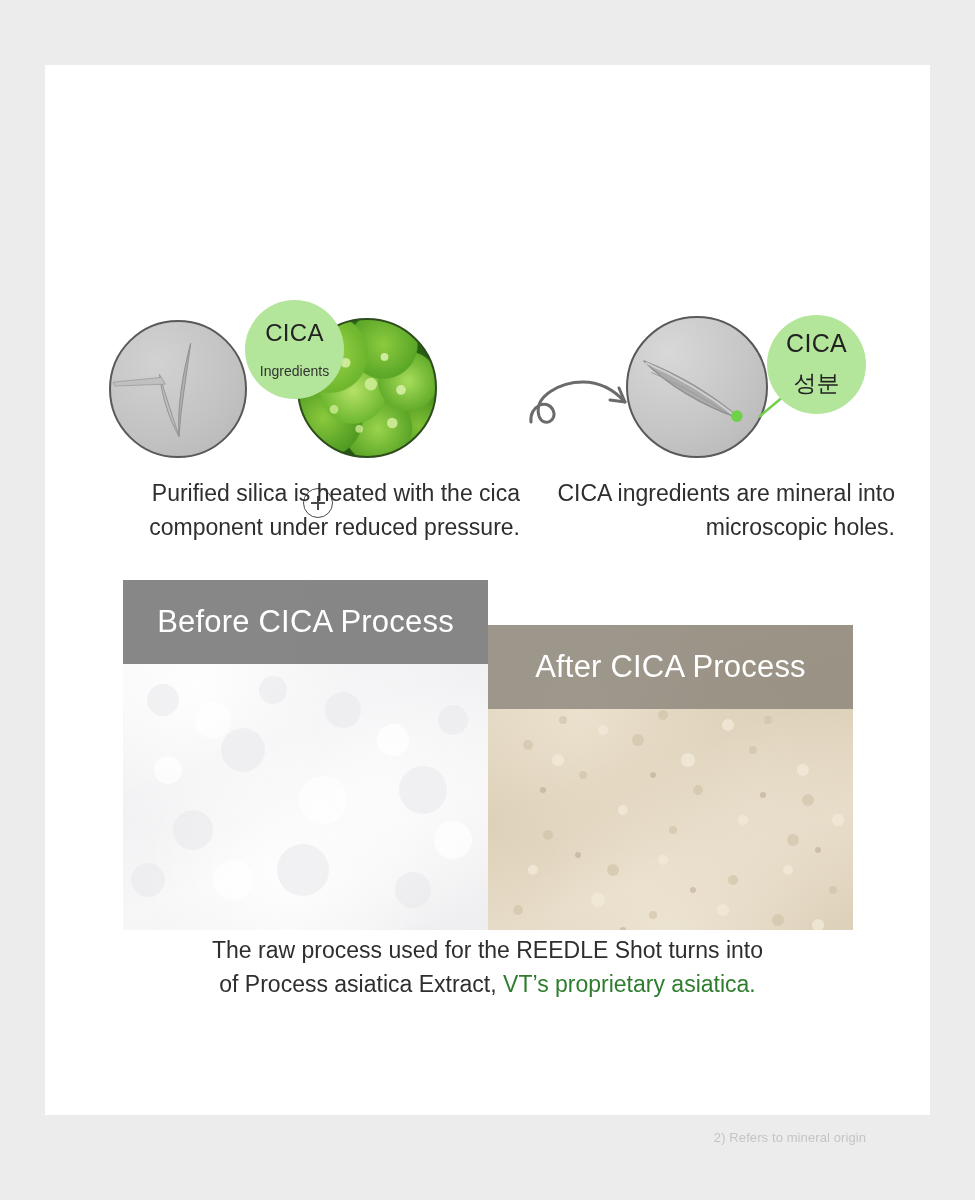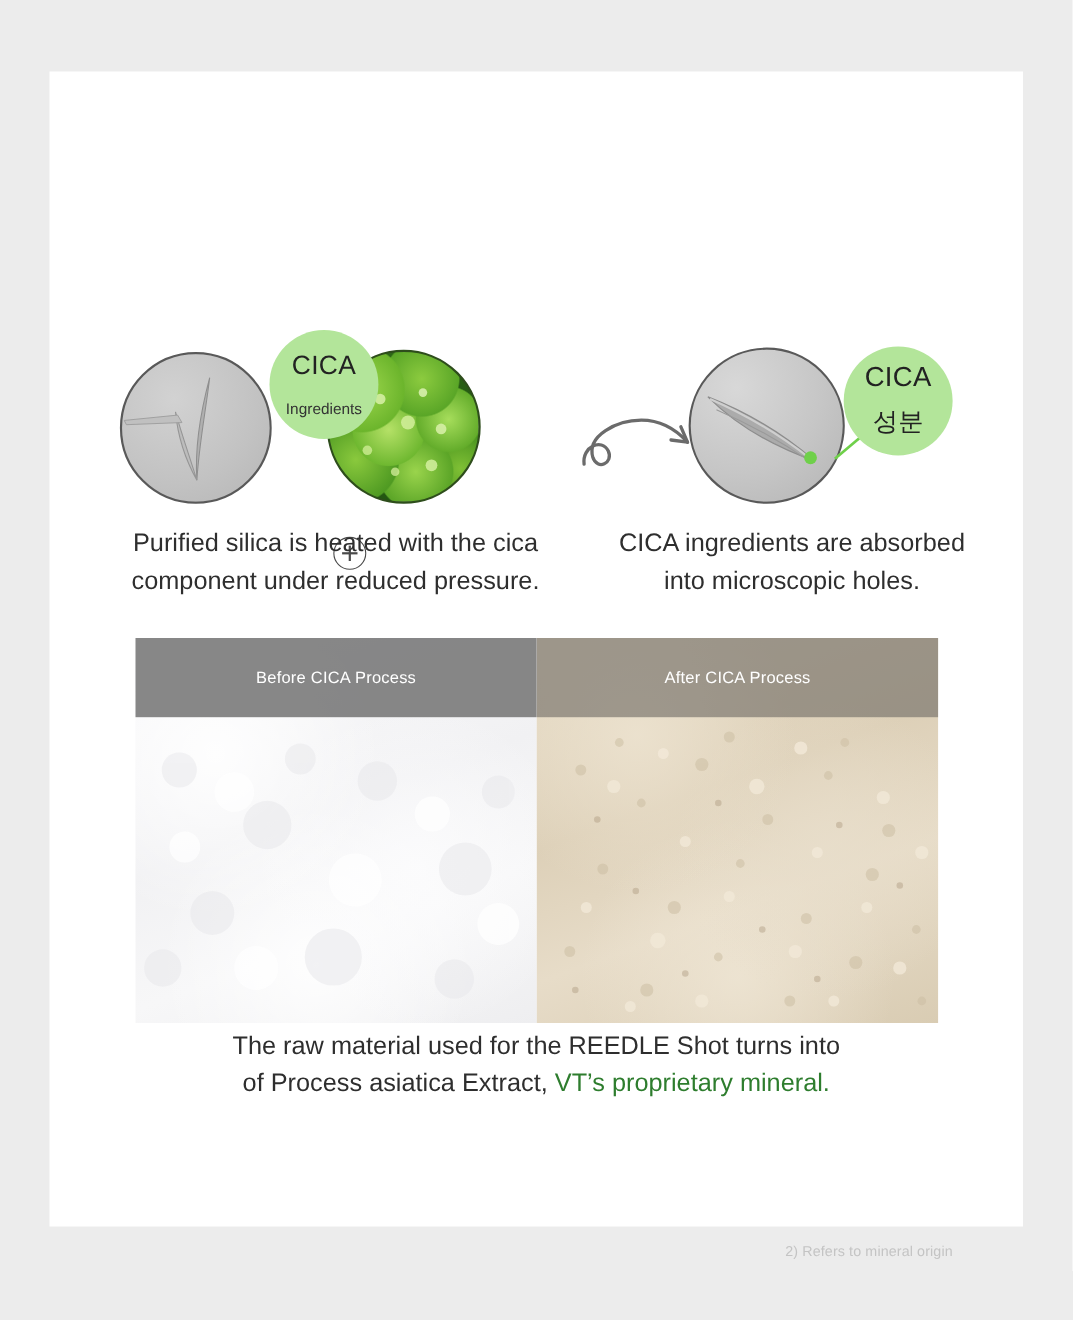--- a/index.html
+++ b/index.html
@@ -164,21 +164,21 @@
   .badge-right .b-sub  { font-size: 23px; color: #222; margin-top: 11px; }
 
   .connector { position: absolute; left: 0; top: 0; width: 885px; height: 330px; z-index: 3; pointer-events: none; }
 
   
   .caption {
     position: absolute;
     font-size: 23px;
     line-height: 1.47;
     color: #2e2e2e;
-    text-align: center;
+    text-align: right;
   }
   .caption-left  { left: 45px;  top: 412px; width: 430px; }
   .caption-right { left: 500px; top: 412px; width: 350px; }
 
   
   .compare {
     position: absolute;
     left: 78px;
     top: 515px;
     width: 730px;
@@ -193,32 +193,33 @@
       radial-gradient(circle at 70% 60%, rgba(252,252,253,0.9) 0%, rgba(235,235,238,0) 45%),
       radial-gradient(circle at 45% 85%, rgba(255,255,255,0.85) 0%, rgba(240,240,242,0) 40%),
       linear-gradient(160deg, #fbfbfc 0%, #f1f1f3 45%, #f7f7f8 70%, #eeeef0 100%);
   }
   .pane-after {
     background:
       radial-gradient(circle at 25% 25%, rgba(236,226,207,0.9) 0%, rgba(222,211,190,0) 38%),
       radial-gradient(circle at 72% 55%, rgba(232,222,203,0.85) 0%, rgba(215,203,181,0) 42%),
       radial-gradient(circle at 50% 88%, rgba(239,230,213,0.8) 0%, rgba(219,207,186,0) 40%),
       linear-gradient(160deg, #e6dbc6 0%, #ddd0b8 40%, #e7dcc8 65%, #d9ccb3 100%);
+    margin-top: 45px;
   }
   .grain { position: absolute; left: 0; top: 0; width: 100%; height: 100%; }
   .pane-header {
     position: absolute;
     left: 0; top: 0;
     width: 100%;
-    height: 72px;
+    height: 84px;
     display: flex;
     align-items: center;
     justify-content: center;
     color: #ffffff;
-    font-size: 15px;
+    font-size: 31px;
     letter-spacing: 0.2px;
     z-index: 2;
   }
   .hdr-before { background: rgba(118,118,118,0.88); }
   .hdr-after  { background: rgba(118,114,106,0.66); }
 
   
   .bottom-note {
     position: absolute;
     left: 45px;
@@ -300,21 +301,21 @@
         <span class="b-main">CICA</span>
         <span class="b-sub">성분</span>
       </div>
 
       <svg class="connector" viewBox="0 0 885 330">
         <line x1="770" y1="190" x2="714" y2="237" stroke="#6fd04a" stroke-width="2.5"></line>
       </svg>
     </div>
 
     <div class="caption caption-left">Purified silica is heated with the cica component under reduced pressure.</div>
-    <div class="caption caption-right">CICA ingredients are absorbed into microscopic holes.</div>
+    <div class="caption caption-right">CICA ingredients are mineral into microscopic holes.</div>
 
     <div class="compare">
       <div class="pane pane-before">
         <svg class="grain" viewBox="0 0 365 350" preserveAspectRatio="none">
           <g fill="#e9e9ec" opacity="0.55">
             <circle cx="40" cy="120" r="16"></circle>
               <circle cx="120" cy="170" r="22"></circle>
             <circle cx="220" cy="130" r="18"></circle>
               <circle cx="300" cy="210" r="24"></circle>
             <circle cx="70" cy="250" r="20"></circle>
@@ -389,22 +390,22 @@
             <circle cx="135" cy="305" r="3"></circle>
               <circle cx="255" cy="310" r="3"></circle>
               <circle cx="35" cy="320" r="3"></circle>
           </g>
         </svg>
         <div class="pane-header hdr-after">After CICA Process</div>
       </div>
     </div>
 
     <div class="bottom-note">
-      <div>The raw material used for the REEDLE Shot turns into</div>
+      <div>The raw process used for the REEDLE Shot turns into</div>
       <div>
-        <span>of Process asiatica Extract, </span><span class="brand-green">VT’s proprietary mineral.</span>
+        <span>of Process asiatica Extract, </span><span class="brand-green">VT’s proprietary asiatica.</span>
       </div>
     </div>
 
   </div>
 
   <div class="footnote">2) Refers to mineral origin</div>
 </div>
 
 </body></html>

